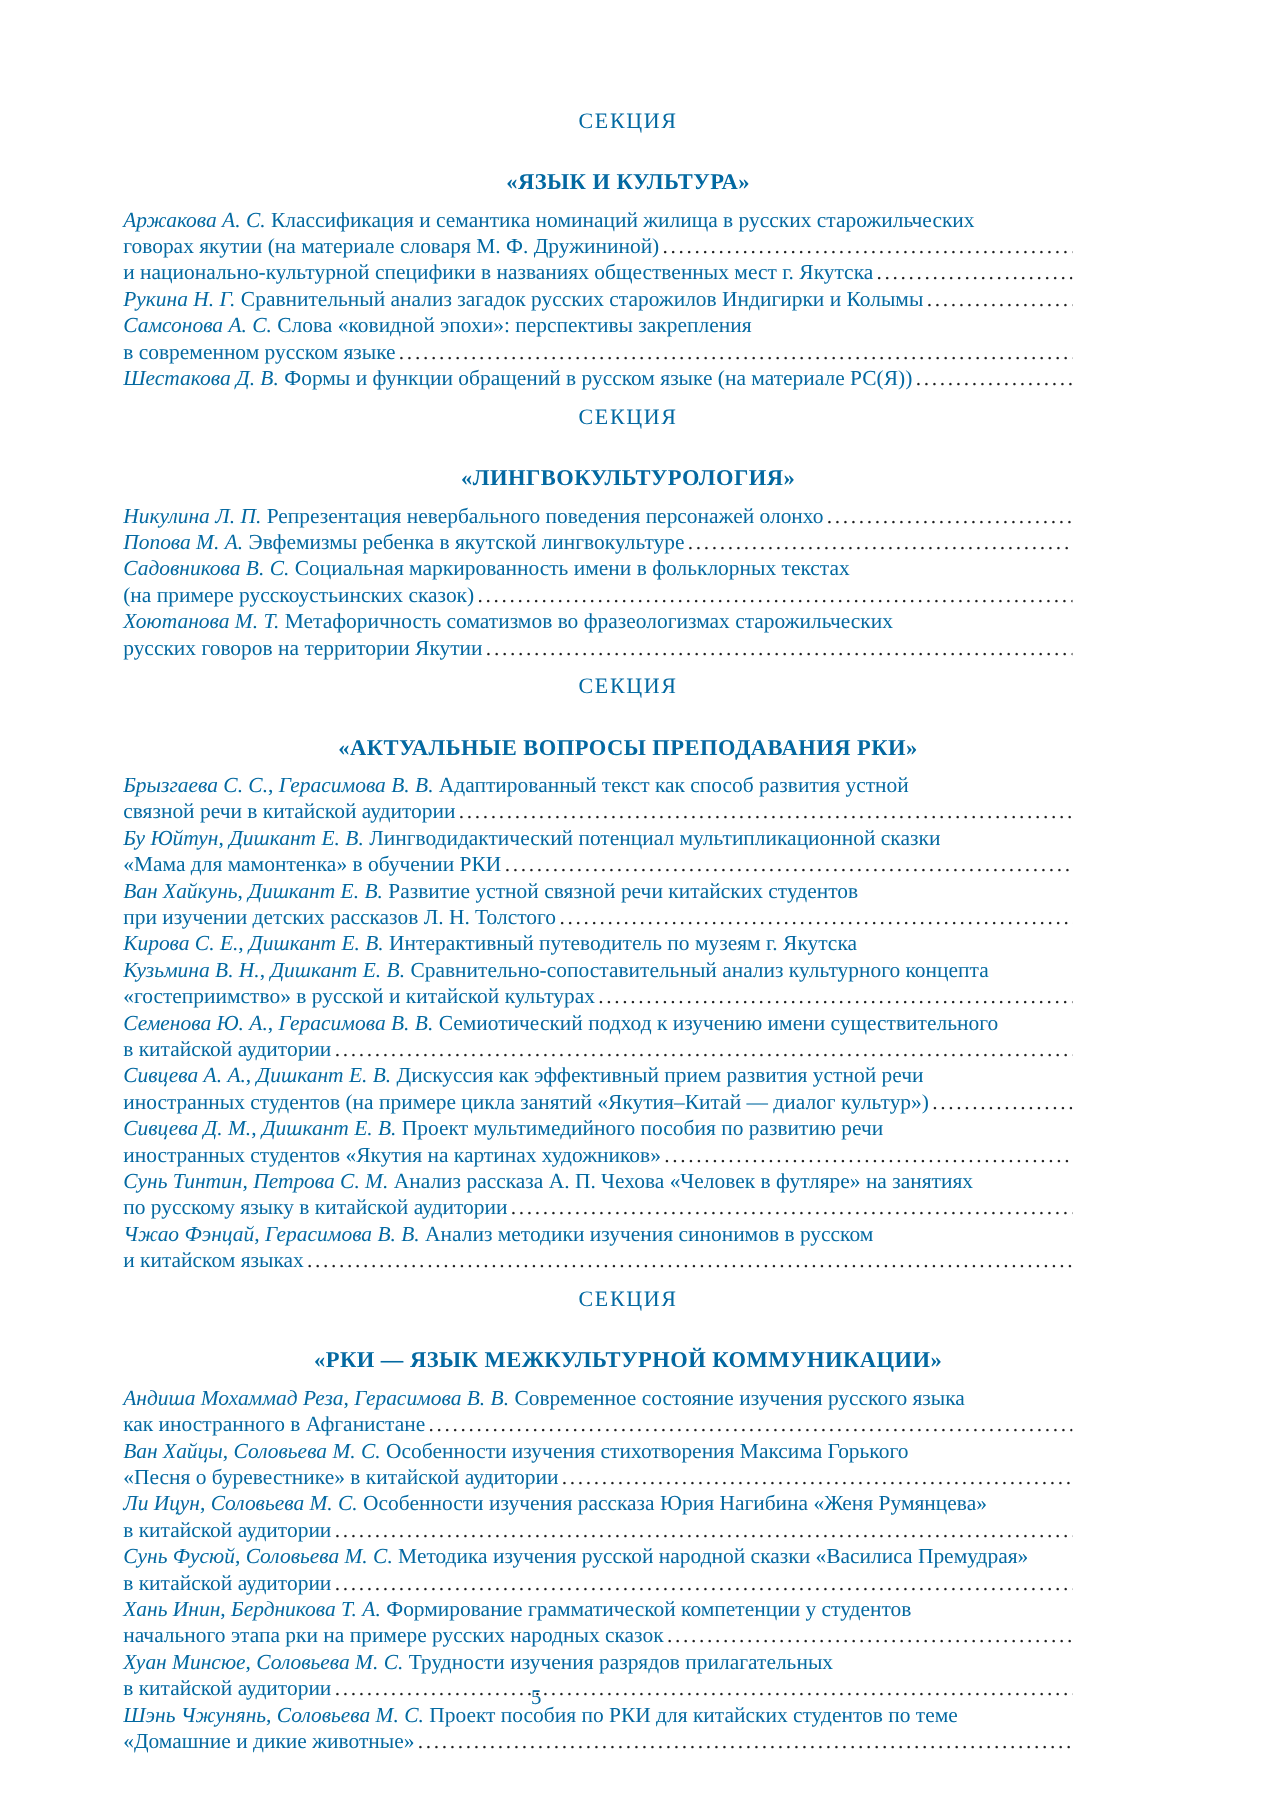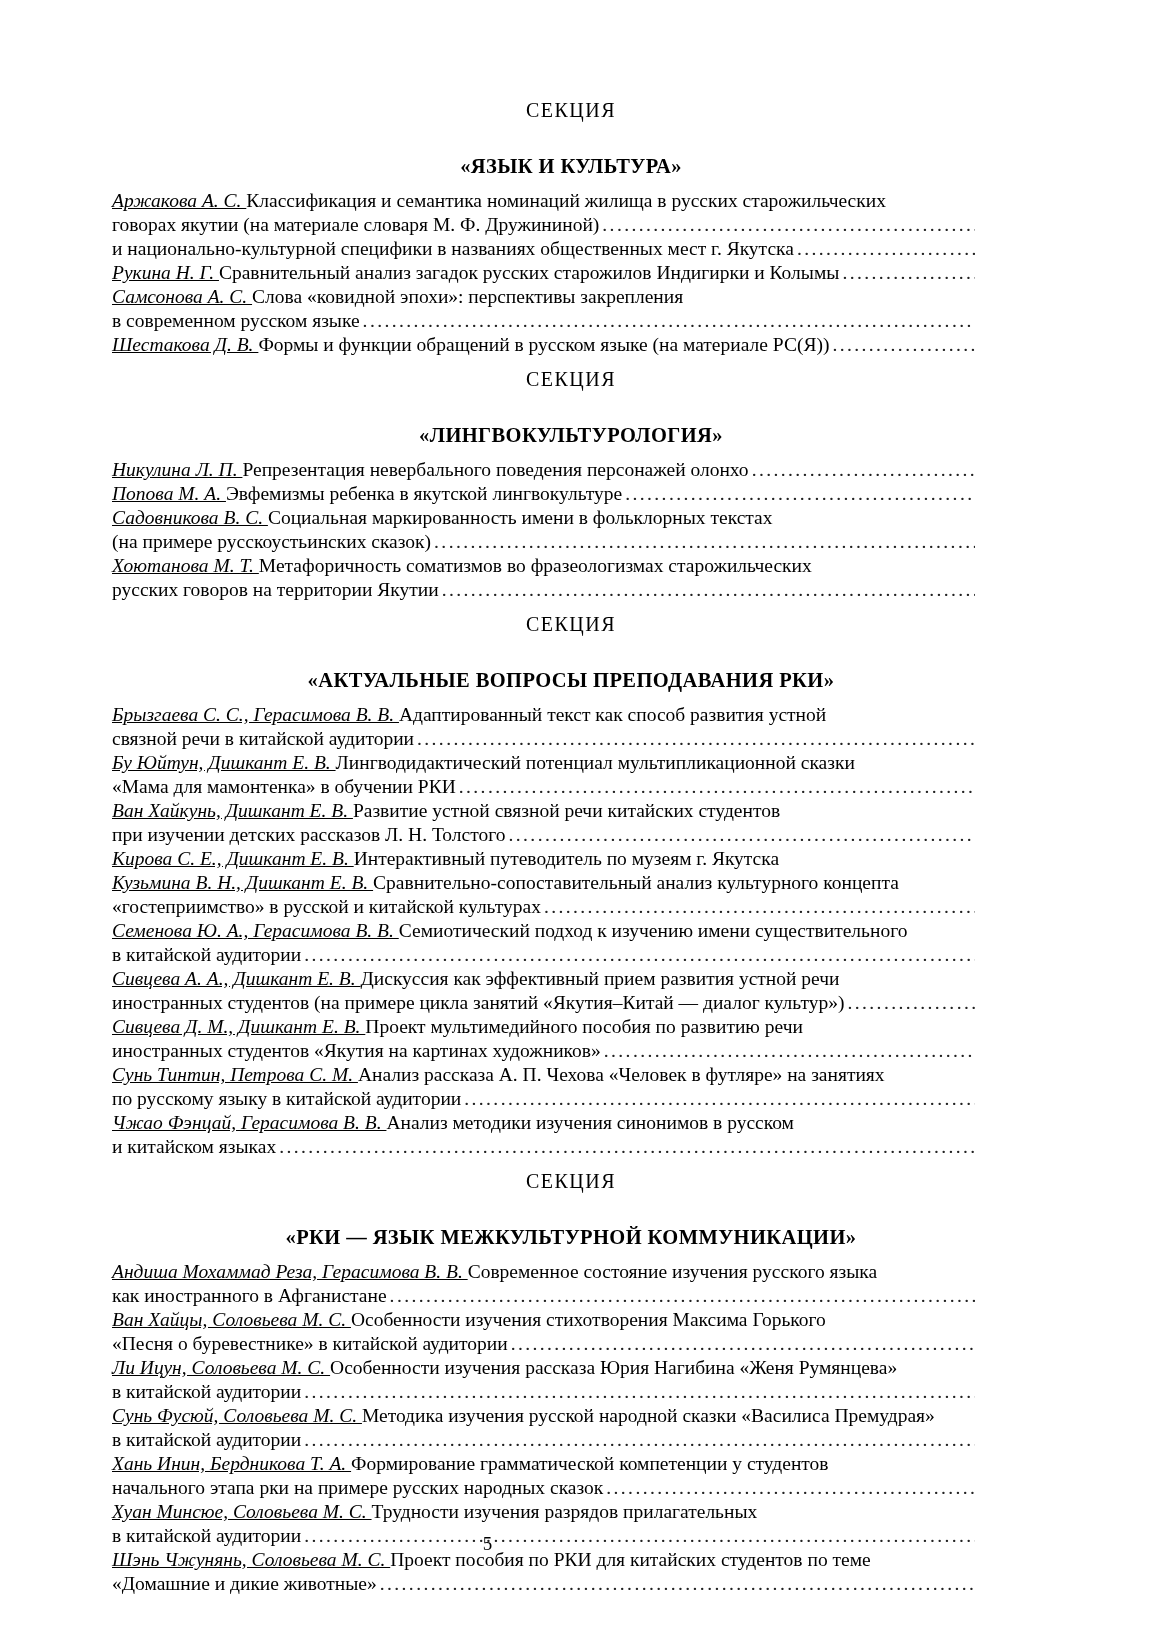--- a/index.html
+++ b/index.html
@@ -3,21 +3,21 @@
 <meta charset="utf-8">
 <title>Содержание</title>
 <style>
   html, body { margin: 0; padding: 0; background: #ffffff; }
   .page {
     position: relative;
     width: 975px;
     height: 1644px;
     background: #ffffff;
     font-family: "Liberation Serif", "DejaVu Serif", serif;
-    color: #000000;
+    color: #0369a1;
     overflow: hidden;
   }
   .content {
     position: absolute;
     left: 112px;
     top: 88px;
     width: 918px;
   }
   .section-header {
     text-align: center;
@@ -40,21 +40,21 @@
   .line {
     font-size: 19.5px;
     line-height: 24px;
     white-space: nowrap;
   }
   .line.end {
     display: flex;
     align-items: flex-start;
   }
   .txt { flex: 0 0 auto; }
-  .authors { font-style: italic; text-decoration: underline; }
+  .authors { font-style: italic; }
   .dots {
     flex: 1 1 auto;
     min-width: 0;
     overflow: hidden;
     margin-left: 3px;
     color: #222222;
   }
   .dots::after {
     content: "........................................................................................................................................................................................................................................................................................................................................";
     letter-spacing: 2.4px;

